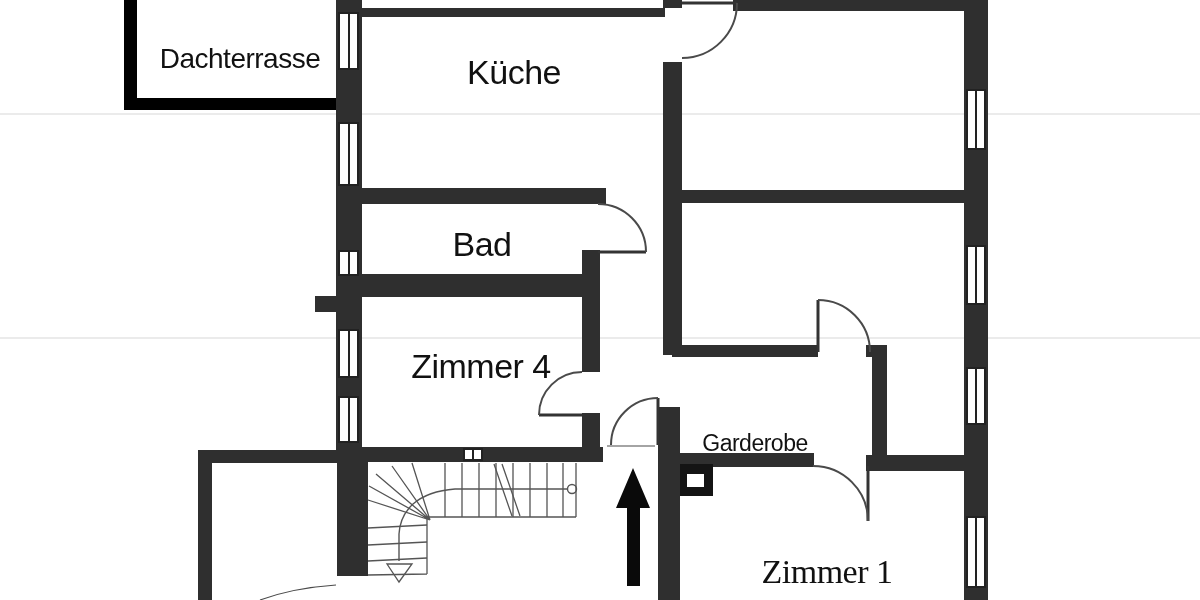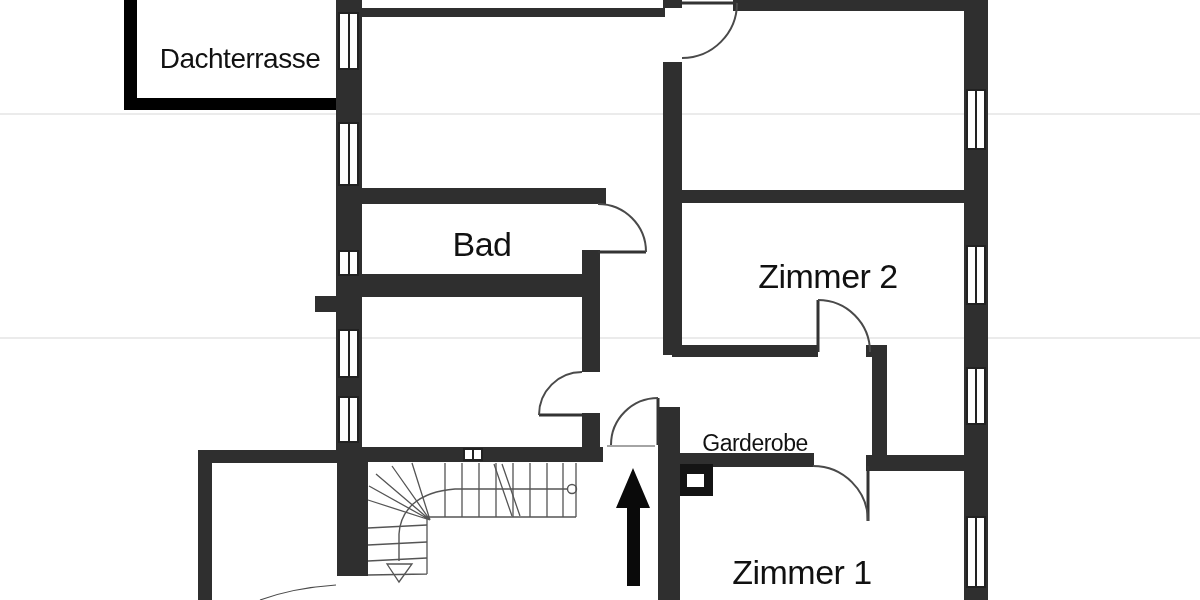--- a/index.html
+++ b/index.html
@@ -147,18 +147,19 @@
       <path class="stair" d="M427 517 L427 574 M368 575 L427 574"></path>
       <path class="stair" d="M387 564 L412 564 L399 582 Z"></path>
       <path class="walk" d="M568 489 L455 489 Q428 491 413 504 Q400 516 399 534 L399 561"></path>
       <circle class="walk" cx="572" cy="489" r="4.5"></circle>
     </g>
 
     <polygon class="blackfill" points="633,468 616,508 627,508 627,586 640,586 640,508 650,508"></polygon>
   </svg>
 
   <div class="room-label fs-terrace" style="left:240px;top:59px;">Dachterrasse</div>
+  <div class="room-label fs-main" style="left:514px;top:72px;">Küche</div>
   <div class="room-label fs-main" style="left:482px;top:244px;">Bad</div>
-  <div class="room-label fs-main" style="left:828px;top:276px;">Zimmer 2</div>
+  <div class="room-label fs-main" style="left:481px;top:366px;">Zimmer 4</div>
   <div class="room-label fs-small" style="left:748px;top:443px;margin-left:7px;">Garderobe</div>
-  <div class="room-label fs-main" style="left:802px;top:572px;">Zimmer 1</div>
+  <div class="room-label fs-main" style="left:827px;top:572px;font-family:Liberation Serif, serif;">Zimmer 1</div>
 
 </div>
 
 </body></html>

